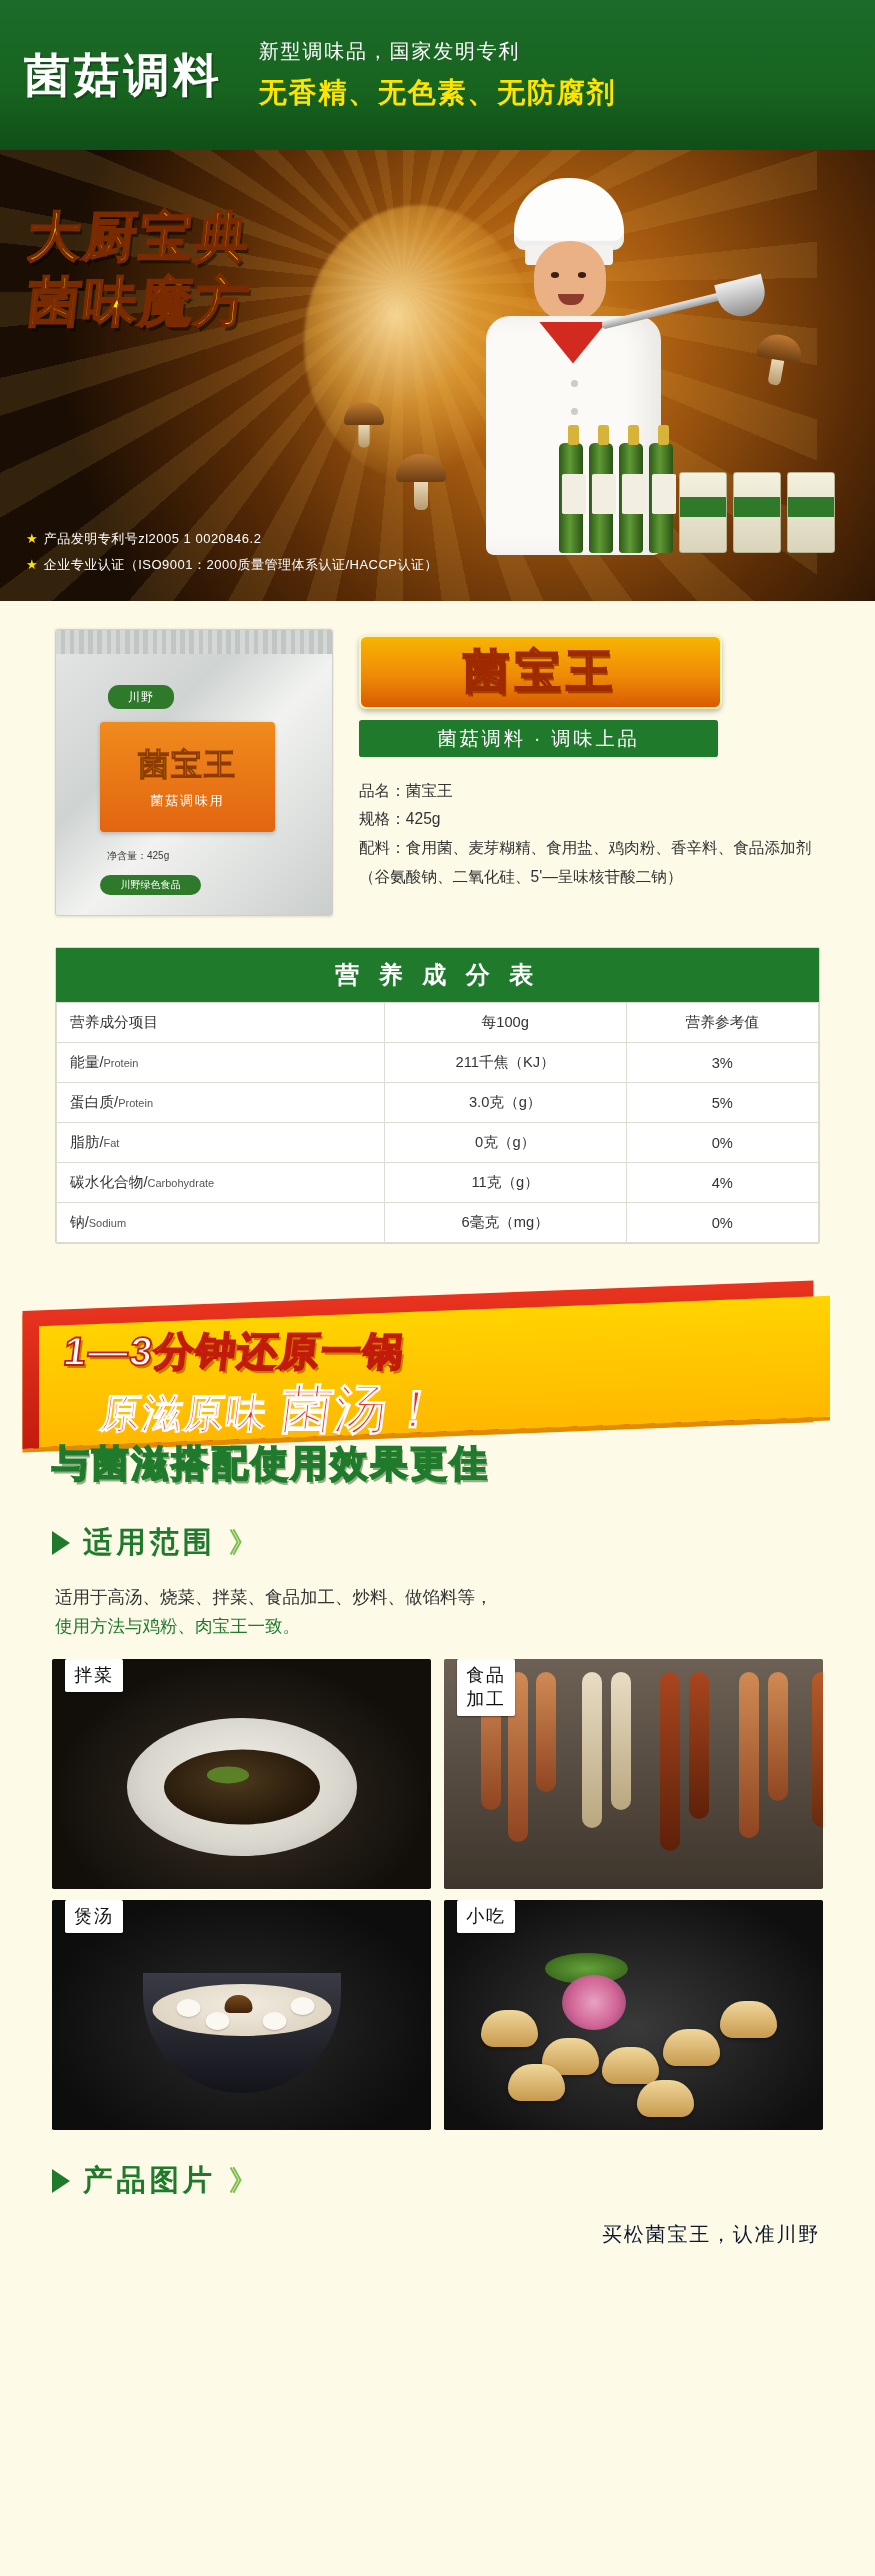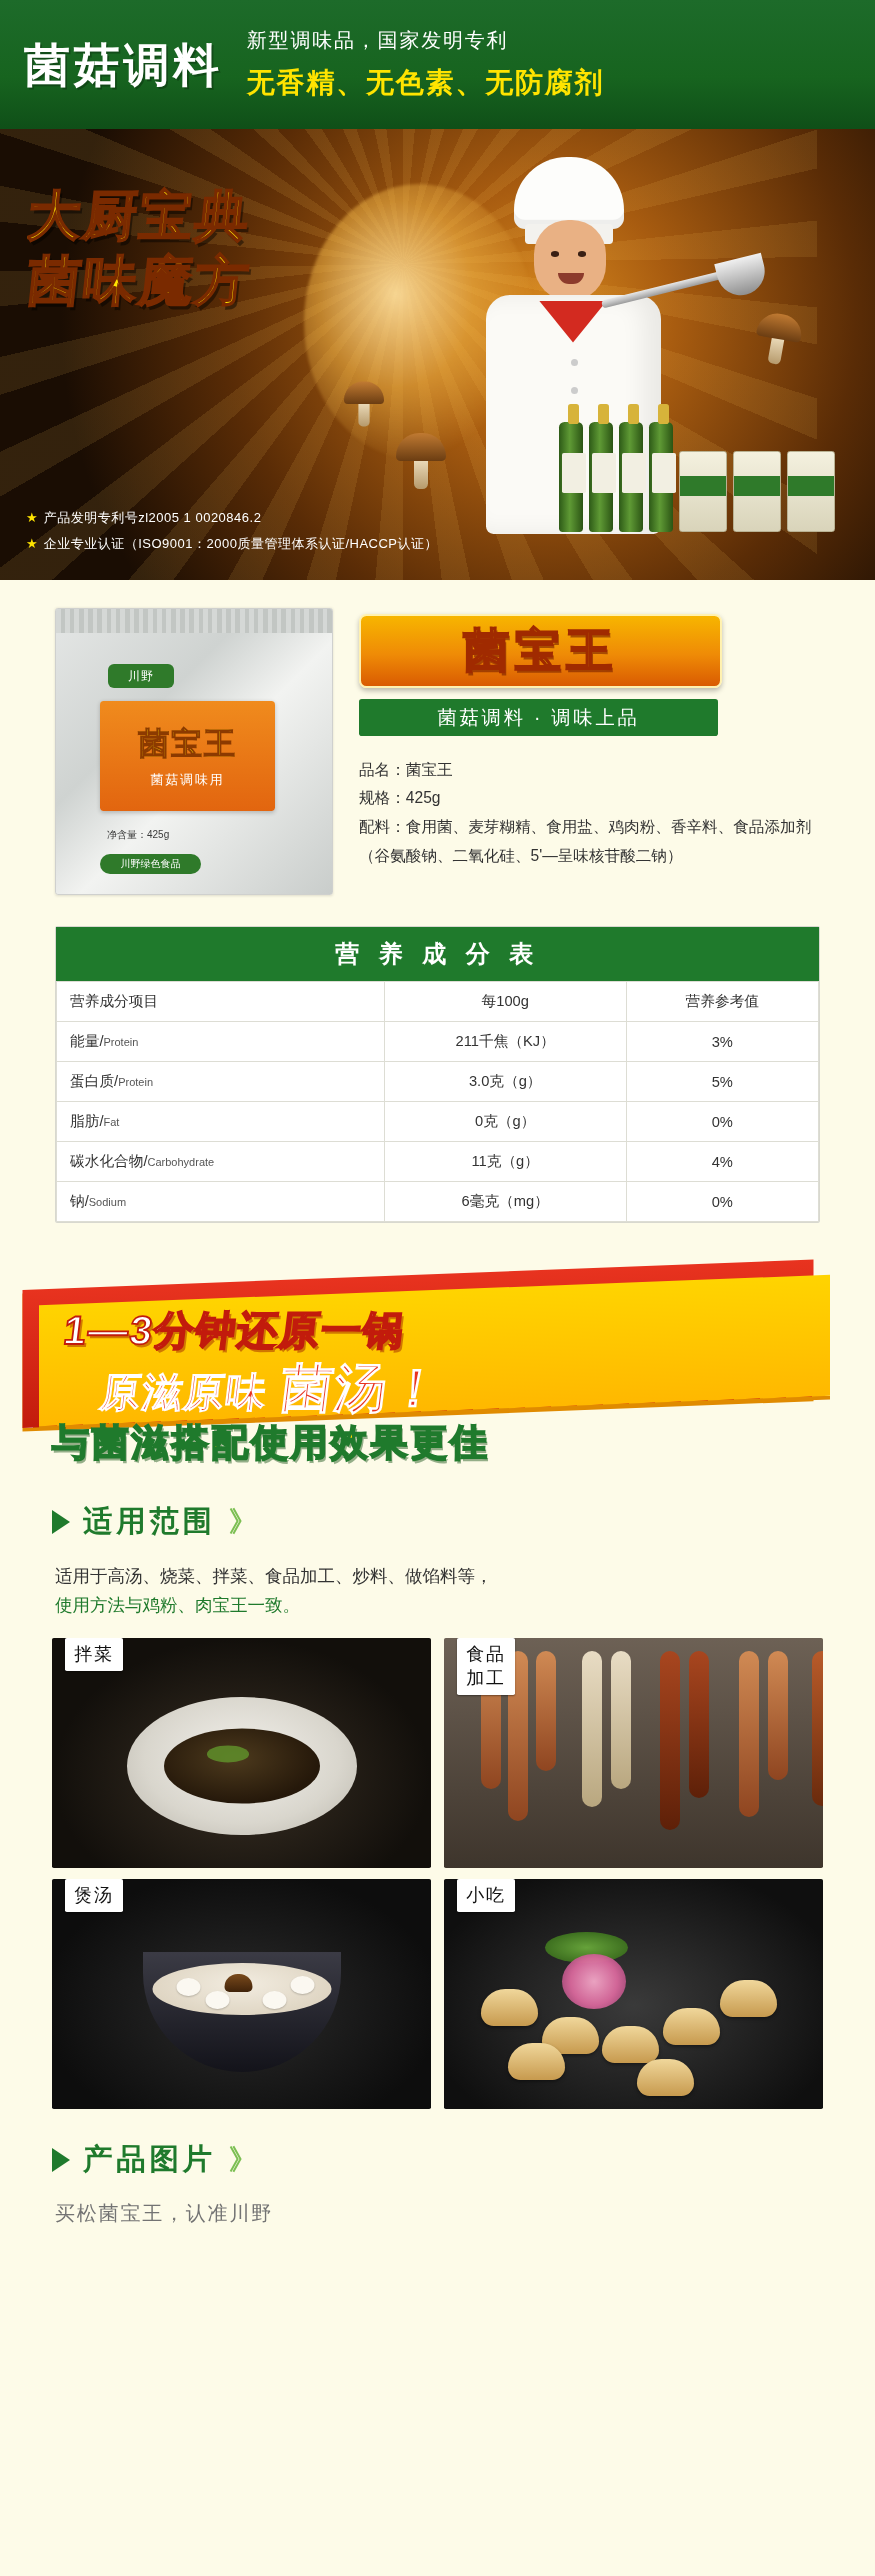--- a/index.html
+++ b/index.html
@@ -15,26 +15,27 @@
   .page {
     width: 875px;
     min-height: 2576px;
     position: relative;
     background: #fdfbe8;
     overflow: hidden;
   }
 
   
   .top-header {
-    height: 129px;
+    height: 150px;
     background: linear-gradient(180deg,#1d6b2a 0%, #17641f 60%, #0f4f18 100%);
     display: flex;
     align-items: center;
     padding: 0 24px;
     box-sizing: border-box;
+    gap: 12px;
   }
   .top-title {
     font-size: 46px;
     font-weight: bold;
     color: #ffffff;
     letter-spacing: 3.7px;
     line-height: 1;
     text-shadow: 1.8px 1.8px 0 rgba(0,0,0,.25);
     white-space: nowrap;
   }
@@ -300,21 +301,21 @@
   .pack-top-strip {
     position:absolute;
     left: 0; top: 0; width: 100%; height: 24px;
     background: repeating-linear-gradient(90deg,#d5d8d6 0 4.6px,#c2c6c3 4.6px 9.2px);
   }
   .pack-logo {
     position: absolute;
     left: 52px; top: 55px;
     width: 66px; height: 24px;
     background: #2f7a2a;
-    border-radius: 6px;
+    border-radius: 11px;
     color: #fff;
     font-size: 12px;
     text-align: center;
     line-height: 24px;
     letter-spacing: 0.9px;
   }
   .pack-label {
     position: absolute;
     left: 44px;
     top: 92px;
@@ -662,22 +663,23 @@
     left: 101px; top: 53px;
     width: 83px; height: 31px;
     background: radial-gradient(ellipse at 50% 50%, #66a23a, #2c5a14);
     border-radius: 50%;
   }
 
   
   .bottom-note {
     margin: 20px 55px 37px 55px;
     font-size: 20px;
-    color: #737373;
+    color: #0f172a;
     letter-spacing: 1.8px;
+    text-align: right;
   }
 </style>
 </head>
 <body>
 
 <div class="page">
 
   <div class="top-header">
     <div class="top-title">菌菇调料</div>
     <div class="top-right">

